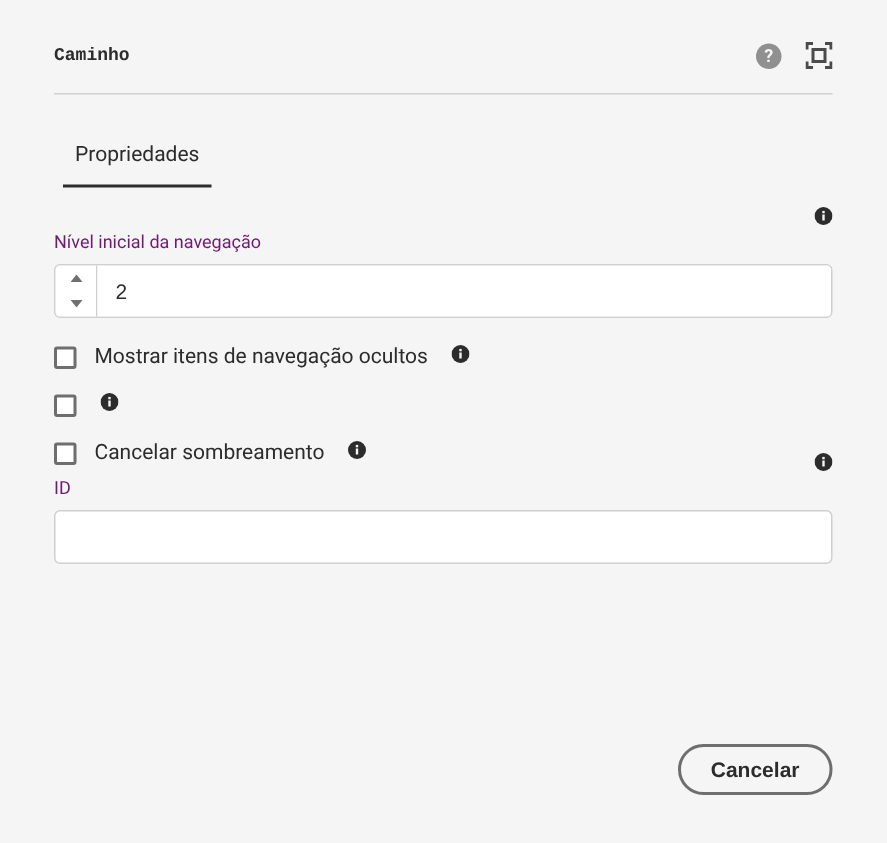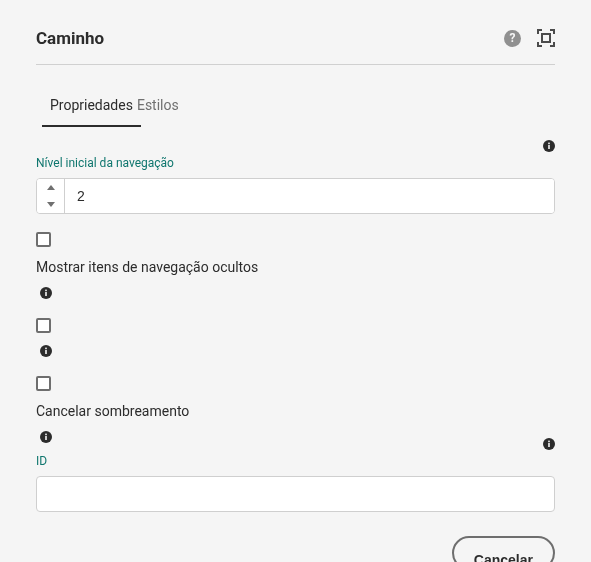--- a/index.html
+++ b/index.html
@@ -19,23 +19,24 @@
       flex-direction: column;
     }
     .header {
       display: flex;
       align-items: center;
       justify-content: space-between;
       padding-bottom: 16px;
       border-bottom: 1px solid #d0d0d0;
     }
     .header-title {
-      font-size: 17px;
+      font-size: 12px;
       font-weight: 700;
       color: #2c2c2c;
+      font-family: Liberation Mono, monospace;
     }
     .header-actions {
       display: flex;
       align-items: center;
       gap: 16px;
     }
     .icon-help {
       width: 17px; height: 17px;
       border-radius: 50%;
       background: #909090;
@@ -93,21 +94,21 @@
       cursor: pointer;
     }
     .info-inline {
       font-size: 13px;
       color: #2c2c2c;
       cursor: pointer;
       margin-left: 4px;
     }
     .field-label {
       font-size: 12px;
-      color: #0f766e;
+      color: #701a75;
       margin-bottom: 8px;
       display: block;
     }
     .number-field {
       display: flex;
       border: 1px solid #cfcfcf;
       border-radius: 4px;
       background: #fff;
       height: 36px;
       overflow: hidden;
@@ -133,25 +134,24 @@
     .number-field input {
       border: none;
       outline: none;
       padding: 0 12px;
       flex: 1;
       font-size: 14px;
       color: #2c2c2c;
     }
     .check-row {
       display: flex;
-      align-items: flex-start;
+      align-items: flex-end;
       gap: 12px;
       margin-top: 16px;
       margin-bottom: 8px;
-      flex-direction: column;
     }
     .checkbox {
       width: 15px; height: 15px;
       border: 2px solid #6e6e6e;
       border-radius: 2px;
       background: #fff;
       cursor: pointer;
       flex-shrink: 0;
     }
     .check-label {
@@ -177,21 +177,21 @@
       padding-bottom: 12px;
     }
     .btn {
       height: 34px;
       padding: 0 20px;
       border-radius: 17px;
       font-size: 14px;
       font-weight: 700;
       cursor: pointer;
       display: inline-flex;
-      align-items: flex-end;
+      align-items: center;
       justify-content: center;
     }
     .btn-secondary {
       background: transparent;
       border: 2px solid #6e6e6e;
       color: #2c2c2c;
     }
     .btn-primary {
       background: #1473e6;
       border: 2px solid #1473e6;
@@ -212,23 +212,20 @@
           <rect x="5" y="5" width="8" height="8"></rect>
           <path d="M1 5V1h4M17 5V1h-4M1 13v4h4M17 13v4h-4"></path>
         </svg>
       </span>
     </div>
   </div>
 
   <div class="tabs">
     <div class="tab active">
       <span>Propriedades</span>
-    </div>
-    <div class="tab">
-      <span>Estilos</span>
     </div>
   </div>
 
   <div class="panel">
 
     <div class="field-group">
       <span class="info-tr">
         <svg viewBox="0 0 12 12" width="12" height="12">
             <circle cx="6" cy="6" r="6" fill="#2c2c2c"></circle>
             <rect x="5.2" y="5" width="1.6" height="4" fill="#f5f5f5"></rect>

